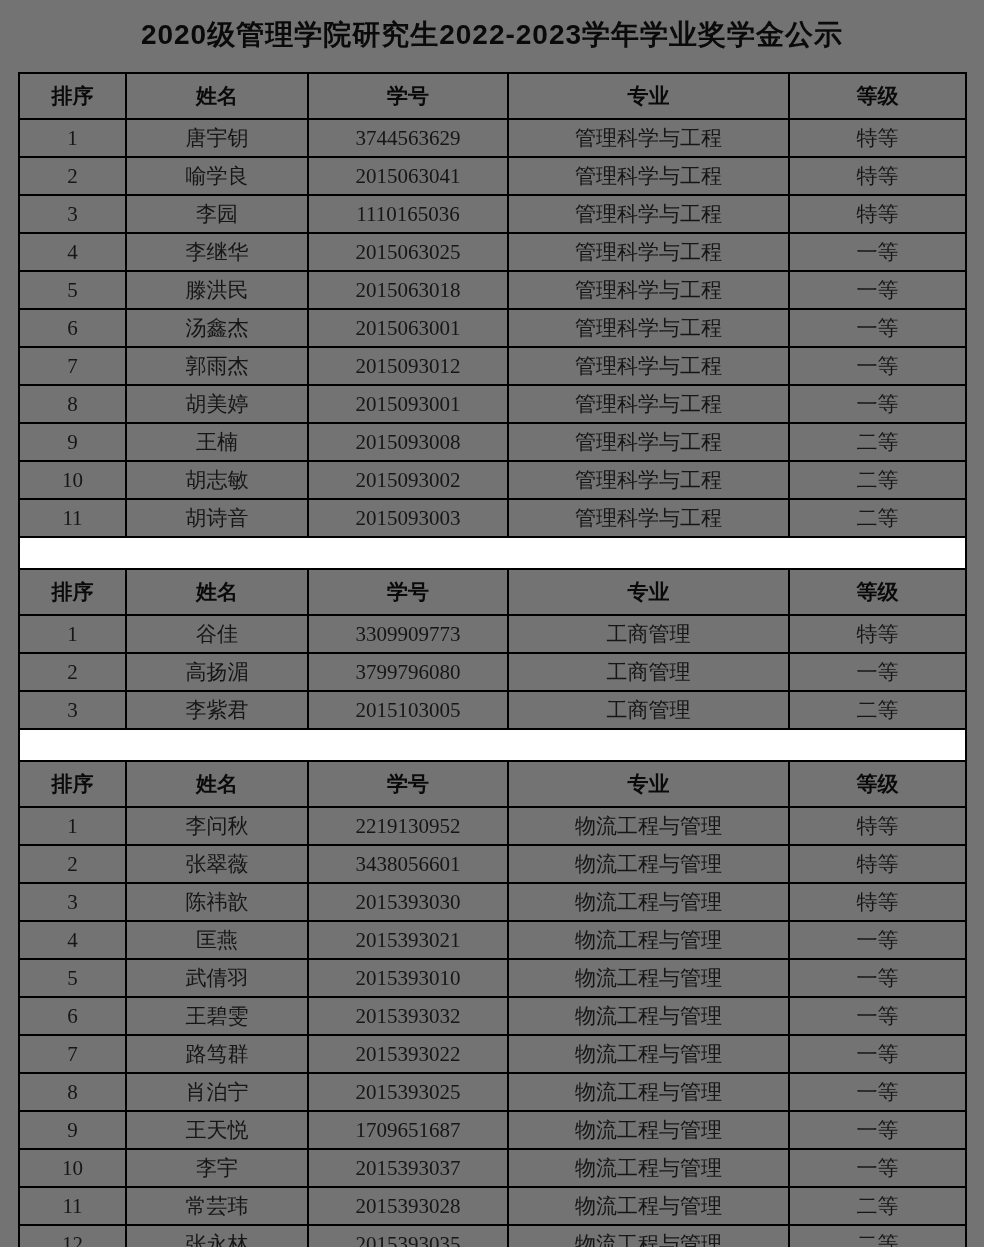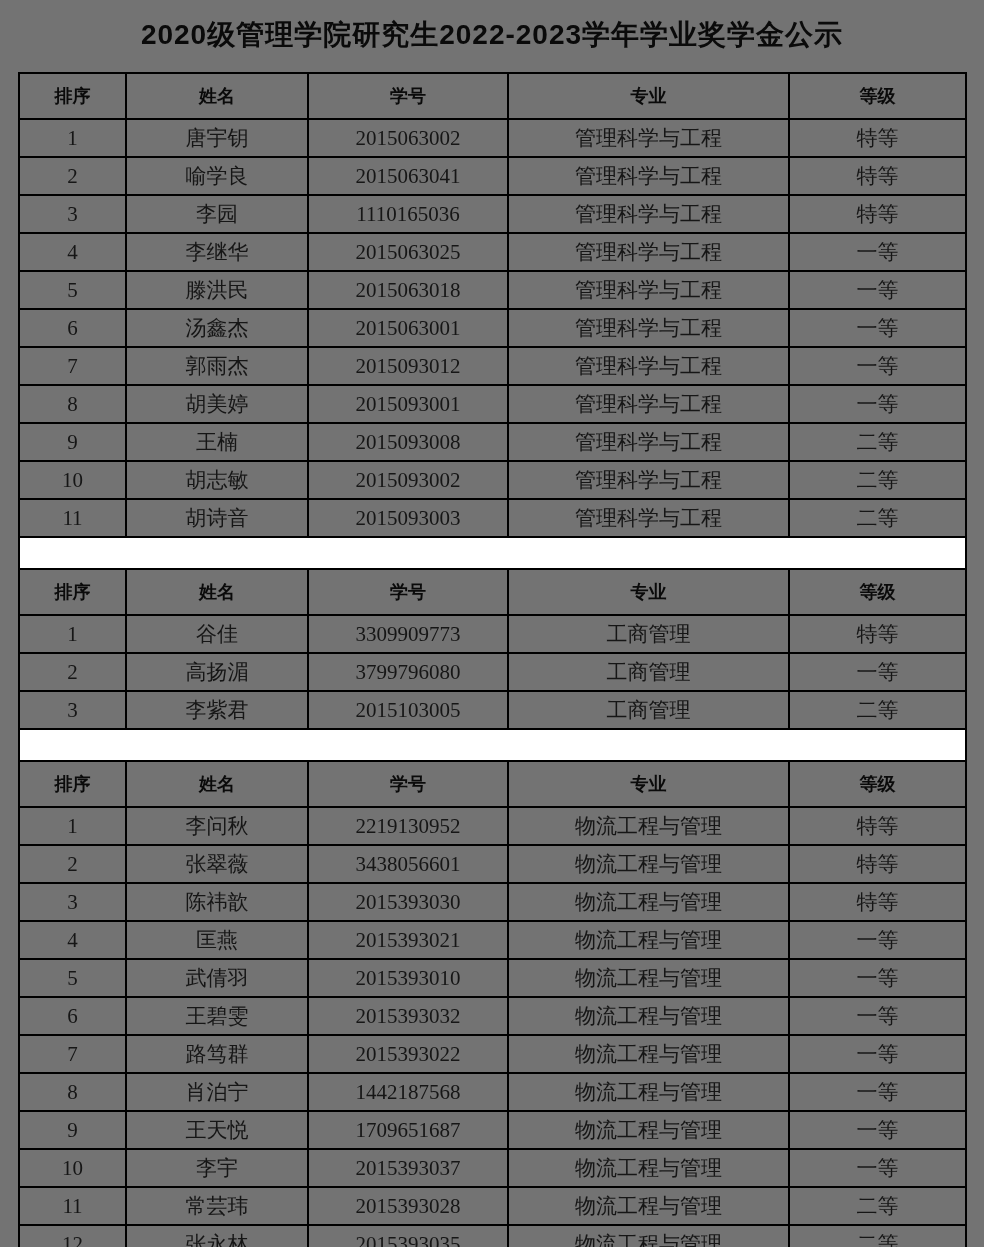--- a/index.html
+++ b/index.html
@@ -42,21 +42,21 @@
   table.scholarship td {
     border: 2px solid #000000;
     text-align: center;
     vertical-align: middle;
     padding: 0;
     overflow: hidden;
     white-space: nowrap;
   }
   tr.header-row th {
     height: 44px;
-    font-size: 18px;
+    font-size: 21px;
     font-weight: bold;
     color: #0a0a0a;
   }
   tr.data-row td {
     height: 36px;
     font-size: 21px;
     font-weight: normal;
     color: #161616;
   }
   tr.gap-row td {
@@ -83,21 +83,21 @@
         <tr class="header-row">
           <th>排序</th>
           <th>姓名</th>
           <th>学号</th>
           <th>专业</th>
           <th>等级</th>
         </tr>
         <tr class="data-row">
           <td>1</td>
           <td>唐宇钥</td>
-          <td>2015063002</td>
+          <td>3744563629</td>
           <td>管理科学与工程</td>
           <td>特等</td>
         </tr>
         <tr class="data-row">
           <td>2</td>
           <td>喻学良</td>
           <td>2015063041</td>
           <td>管理科学与工程</td>
           <td>特等</td>
         </tr>
@@ -250,21 +250,21 @@
         <tr class="data-row">
           <td>7</td>
           <td>路笃群</td>
           <td>2015393022</td>
           <td>物流工程与管理</td>
           <td>一等</td>
         </tr>
         <tr class="data-row">
           <td>8</td>
           <td>肖泊宁</td>
-          <td>1442187568</td>
+          <td>2015393025</td>
           <td>物流工程与管理</td>
           <td>一等</td>
         </tr>
         <tr class="data-row">
           <td>9</td>
           <td>王天悦</td>
           <td>1709651687</td>
           <td>物流工程与管理</td>
           <td>一等</td>
         </tr>

